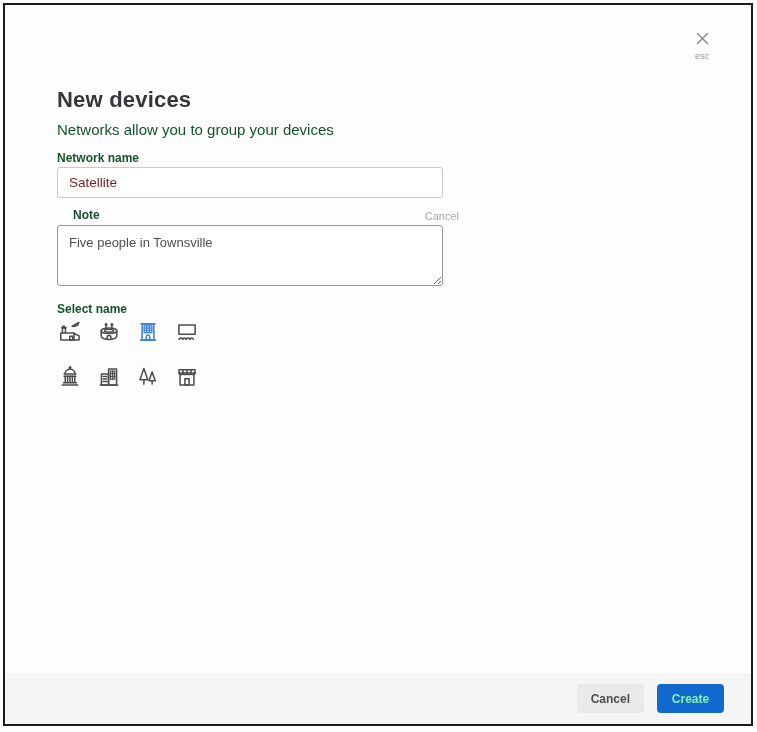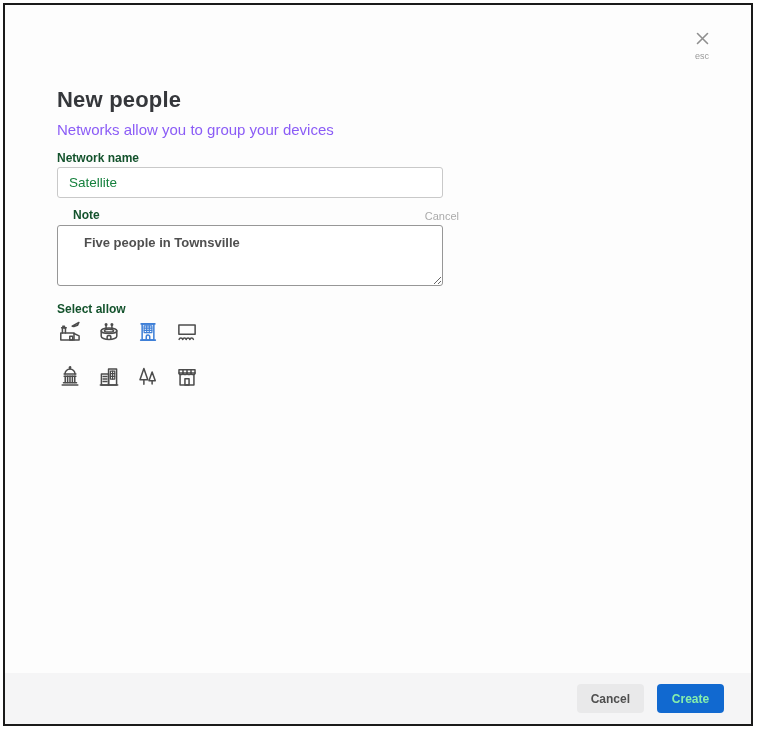--- a/index.html
+++ b/index.html
@@ -6,34 +6,34 @@
     font-family:"Liberation Sans","DejaVu Sans",sans-serif;}
   .frame{position:absolute;left:3px;top:3px;width:750px;height:723px;
     border:2px solid #1a1a1a;background:#fdfdfd;box-sizing:border-box;overflow:hidden;}
 
   
   .close-btn{position:absolute;top:26px;right:30px;width:26px;text-align:left;cursor:pointer;color:#8f8f8f;}
   .close-btn .esc{display:block;font-size:9px;color:#9a9a9a;margin-top:1px;}
 
   
   .title{position:absolute;left:52px;top:82px;font-size:22px;font-weight:700;color:#35373b;letter-spacing:.2px;}
-  .subtitle{position:absolute;left:52px;top:116px;font-size:15px;color:#8b5cf6;}
+  .subtitle{position:absolute;left:52px;top:116px;font-size:15px;color:#14532d;}
 
   .field-label{font-size:12px;font-weight:700;color:#14532d;}
   .lbl-name{position:absolute;left:52px;top:146px;}
   .name-input{position:absolute;left:52px;top:162px;width:386px;height:31px;box-sizing:border-box;
-    border:1px solid #c9c9c9;border-radius:3px;padding:4px 11px;font-size:13.5px;color:#15803d;
+    border:1px solid #c9c9c9;border-radius:3px;padding:4px 11px;font-size:13.5px;color:#7f1d1d;
     font-family:"Liberation Sans","DejaVu Sans",sans-serif;background:#fff;outline:none;}
 
   .note-row{position:absolute;left:52px;top:203px;width:386px;display:flex;
     justify-content:space-between;align-items:flex-end;margin-left:16px;}
   .note-cancel{font-size:11px;color:#ababab;cursor:pointer;}
   .note-area{position:absolute;left:52px;top:220px;width:386px;height:61px;box-sizing:border-box;
-    border:1px solid #979797;border-radius:3px;padding:8px 26px;font-size:13px;color:#4f4f4f;
-    font-family:"Liberation Sans","DejaVu Sans",sans-serif;background:#fff;outline:none;resize:both;line-height:1.35;font-weight:bold;}
+    border:1px solid #979797;border-radius:3px;padding:8px 11px;font-size:13px;color:#4f4f4f;
+    font-family:"Liberation Sans","DejaVu Sans",sans-serif;background:#fff;outline:none;resize:both;line-height:1.35;}
 
   .lbl-select{position:absolute;left:52px;top:297px;}
   .icon-grid{position:absolute;left:52px;top:314px;display:grid;
     grid-template-columns:repeat(4,26px);column-gap:13px;row-gap:19px;}
   .icon-opt{width:26px;height:26px;color:#4c4c4c;cursor:pointer;}
   .icon-opt svg{display:block;width:26px;height:26px;}
   .icon-opt.selected{color:#3e7fd7;}
 
   
   .footer{position:absolute;left:0;right:0;bottom:0;height:51px;background:#f5f5f6;
@@ -50,33 +50,33 @@
 
   <div class="close-btn">
     <span>
       <svg width="15" height="15" viewBox="0 0 15 15" fill="none" stroke="currentColor" stroke-width="1.6" stroke-linecap="round">
         <path d="M2.5 2.5 L12.5 12.5 M12.5 2.5 L2.5 12.5"></path>
       </svg>
     </span>
     <span class="esc">esc</span>
   </div>
 
-  <div class="title">New people</div>
+  <div class="title">New devices</div>
   <div class="subtitle">Networks allow you to group your devices</div>
 
   <div class="field-label lbl-name">Network name</div>
   <input class="name-input" type="text" value="Satellite" style="">
 
   <div class="note-row">
     <span class="field-label">Note</span>
     <span class="note-cancel">Cancel</span>
   </div>
   <textarea class="note-area" style="">Five people in Townsville</textarea>
 
-  <div class="field-label lbl-select">Select allow</div>
+  <div class="field-label lbl-select">Select name</div>
 
   <div class="icon-grid">
 
     <div class="icon-opt">
       <svg viewBox="0 0 24 24" fill="none" stroke="currentColor" stroke-width="1.4" stroke-linecap="round" stroke-linejoin="round">
         <path d="M14 6.6 L20.2 3.2 L18.9 5.9 L15.6 6.9 Z"></path>
         <path d="M5 13 V8 h2.8 V13"></path>
         <path d="M4.3 8 h4.2"></path>
         <path d="M5.3 6.7 h1.6 V8"></path>
         <rect x="3.5" y="13" width="12.2" height="6.4"></rect>

